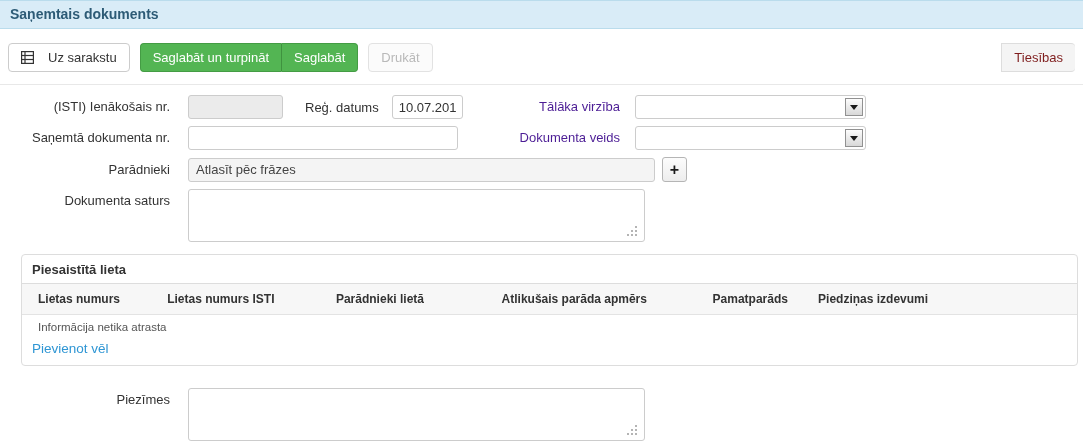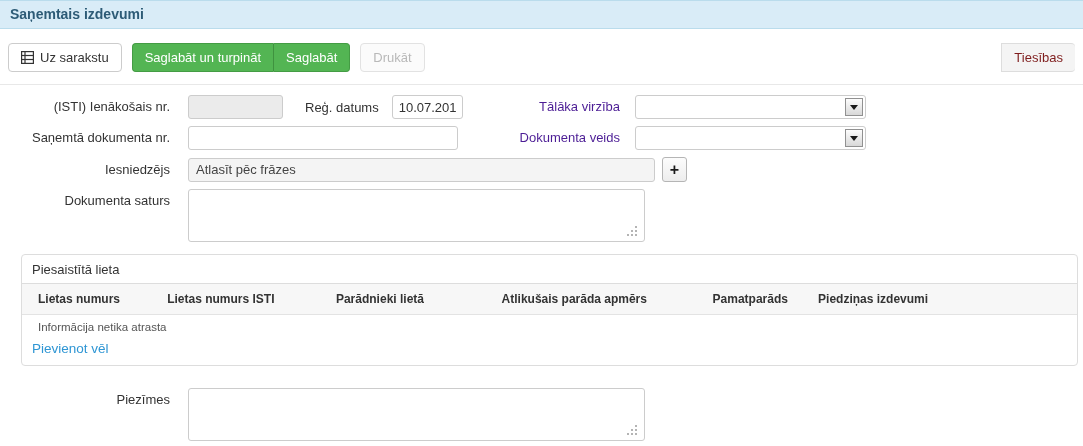--- a/index.html
+++ b/index.html
@@ -16,21 +16,21 @@
     line-height:27px; padding:0 10px;
     font-weight:bold; font-size:14px; color:#2d5b76;
   }
   
   .toolbar {
     display:flex; align-items:center;
     padding:14px 8px 12px 8px;
     border-bottom:1px solid #e8e8e8;
   }
   .btn {
-    display:inline-flex; align-items:center; justify-content:center; gap:6px;
+    display:inline-flex; align-items:center; justify-content:center; gap:14px;
     height:29px; padding:0 12px;
     background:#fff; border:1px solid #ccc; border-radius:4px;
     font-family:inherit; font-size:13px; color:#333; cursor:pointer; white-space:nowrap;
   }
   .btn-group { display:inline-flex; }
   .grp-save { margin-left:10px; }
   .btn-green { background:#53b553; border:1px solid #449c44; color:#fff; }
   .grp-save .btn-green:first-child { border-radius:4px 0 0 4px; border-right:none; }
   .grp-save .btn-green:last-child  { border-radius:0 4px 4px 0; border-left:1px solid #3f923f; }
   .btn-disabled {
@@ -97,21 +97,21 @@
     position:absolute; right:16px; bottom:17px; width:2px; height:2px;
     box-shadow: 0 8px #b4b4b4, 4px 8px #b4b4b4, 8px 8px #b4b4b4,
                 4px 4px #b4b4b4, 8px 4px #b4b4b4, 8px 0 #b4b4b4;
   }
   
   .panel {
     margin:9px 0 0 21px; width:1057px;
     border:1px solid #ddd; border-radius:4px; background:#fff;
   }
   .panel-heading {
-    padding:7px 10px 6px 10px; font-weight:normal; font-size:13px; color:#333;
+    padding:7px 10px 6px 10px; font-weight:bold; font-size:13px; color:#333;
     border-bottom:1px solid #ddd;
   }
   table.cases { width:100%; border-collapse:collapse; table-layout:fixed; }
   table.cases thead th {
     background:#f7f7f7; border-bottom:1px solid #e3e3e3;
     text-align:left; font-weight:bold; font-size:12px; color:#333;
     padding:8px 8px 8px 8px;
   }
   table.cases thead th:first-child { padding-left:16px; }
   table.cases tbody td {
@@ -119,21 +119,21 @@
   }
   .add-link {
     display:inline-block; margin:3px 10px 9px 10px;
     color:#2f96d4; font-size:13.5px; text-decoration:none; cursor:pointer;
   }
   .notes-row { margin-top:22px; }
 </style>
 </head>
 <body>
 
-<div class="page-header">Saņemtais izdevumi</div>
+<div class="page-header">Saņemtais dokuments</div>
 
 <div class="toolbar">
   <button class="btn">
     <span class="list-icon">
       <svg width="13" height="13" viewBox="0 0 13 13">
         <rect x="0.5" y="0.5" width="12" height="12" fill="none" stroke="#333" stroke-width="1.4"></rect>
         <line x1="4" y1="0.5" x2="4" y2="12.5" stroke="#333" stroke-width="1.2"></line>
         <line x1="0.5" y1="4.5" x2="12.5" y2="4.5" stroke="#333" stroke-width="1.2"></line>
         <line x1="0.5" y1="8.5" x2="12.5" y2="8.5" stroke="#333" stroke-width="1.2"></line>
       </svg>
@@ -177,21 +177,21 @@
       <input class="txt w-doc" value="" style="">
     </div>
     <div class="rlbl">Dokumenta veids</div>
     <div class="select">
       <div class="sel-value"></div>
       <span class="sel-btn"></span>
     </div>
   </div>
 
   <div class="frow">
-    <div class="lbl">Iesniedzējs</div>
+    <div class="lbl">Parādnieki</div>
     <div class="phrase-field txt-disabled">Atlasīt pēc frāzes</div>
     <button class="plus-btn">
       <span>+</span>
     </button>
   </div>
 
   <div class="frow frow-top">
     <div class="lbl">Dokumenta saturs</div>
     <span class="ta-wrap">
       <textarea class="ta" style=""></textarea>

